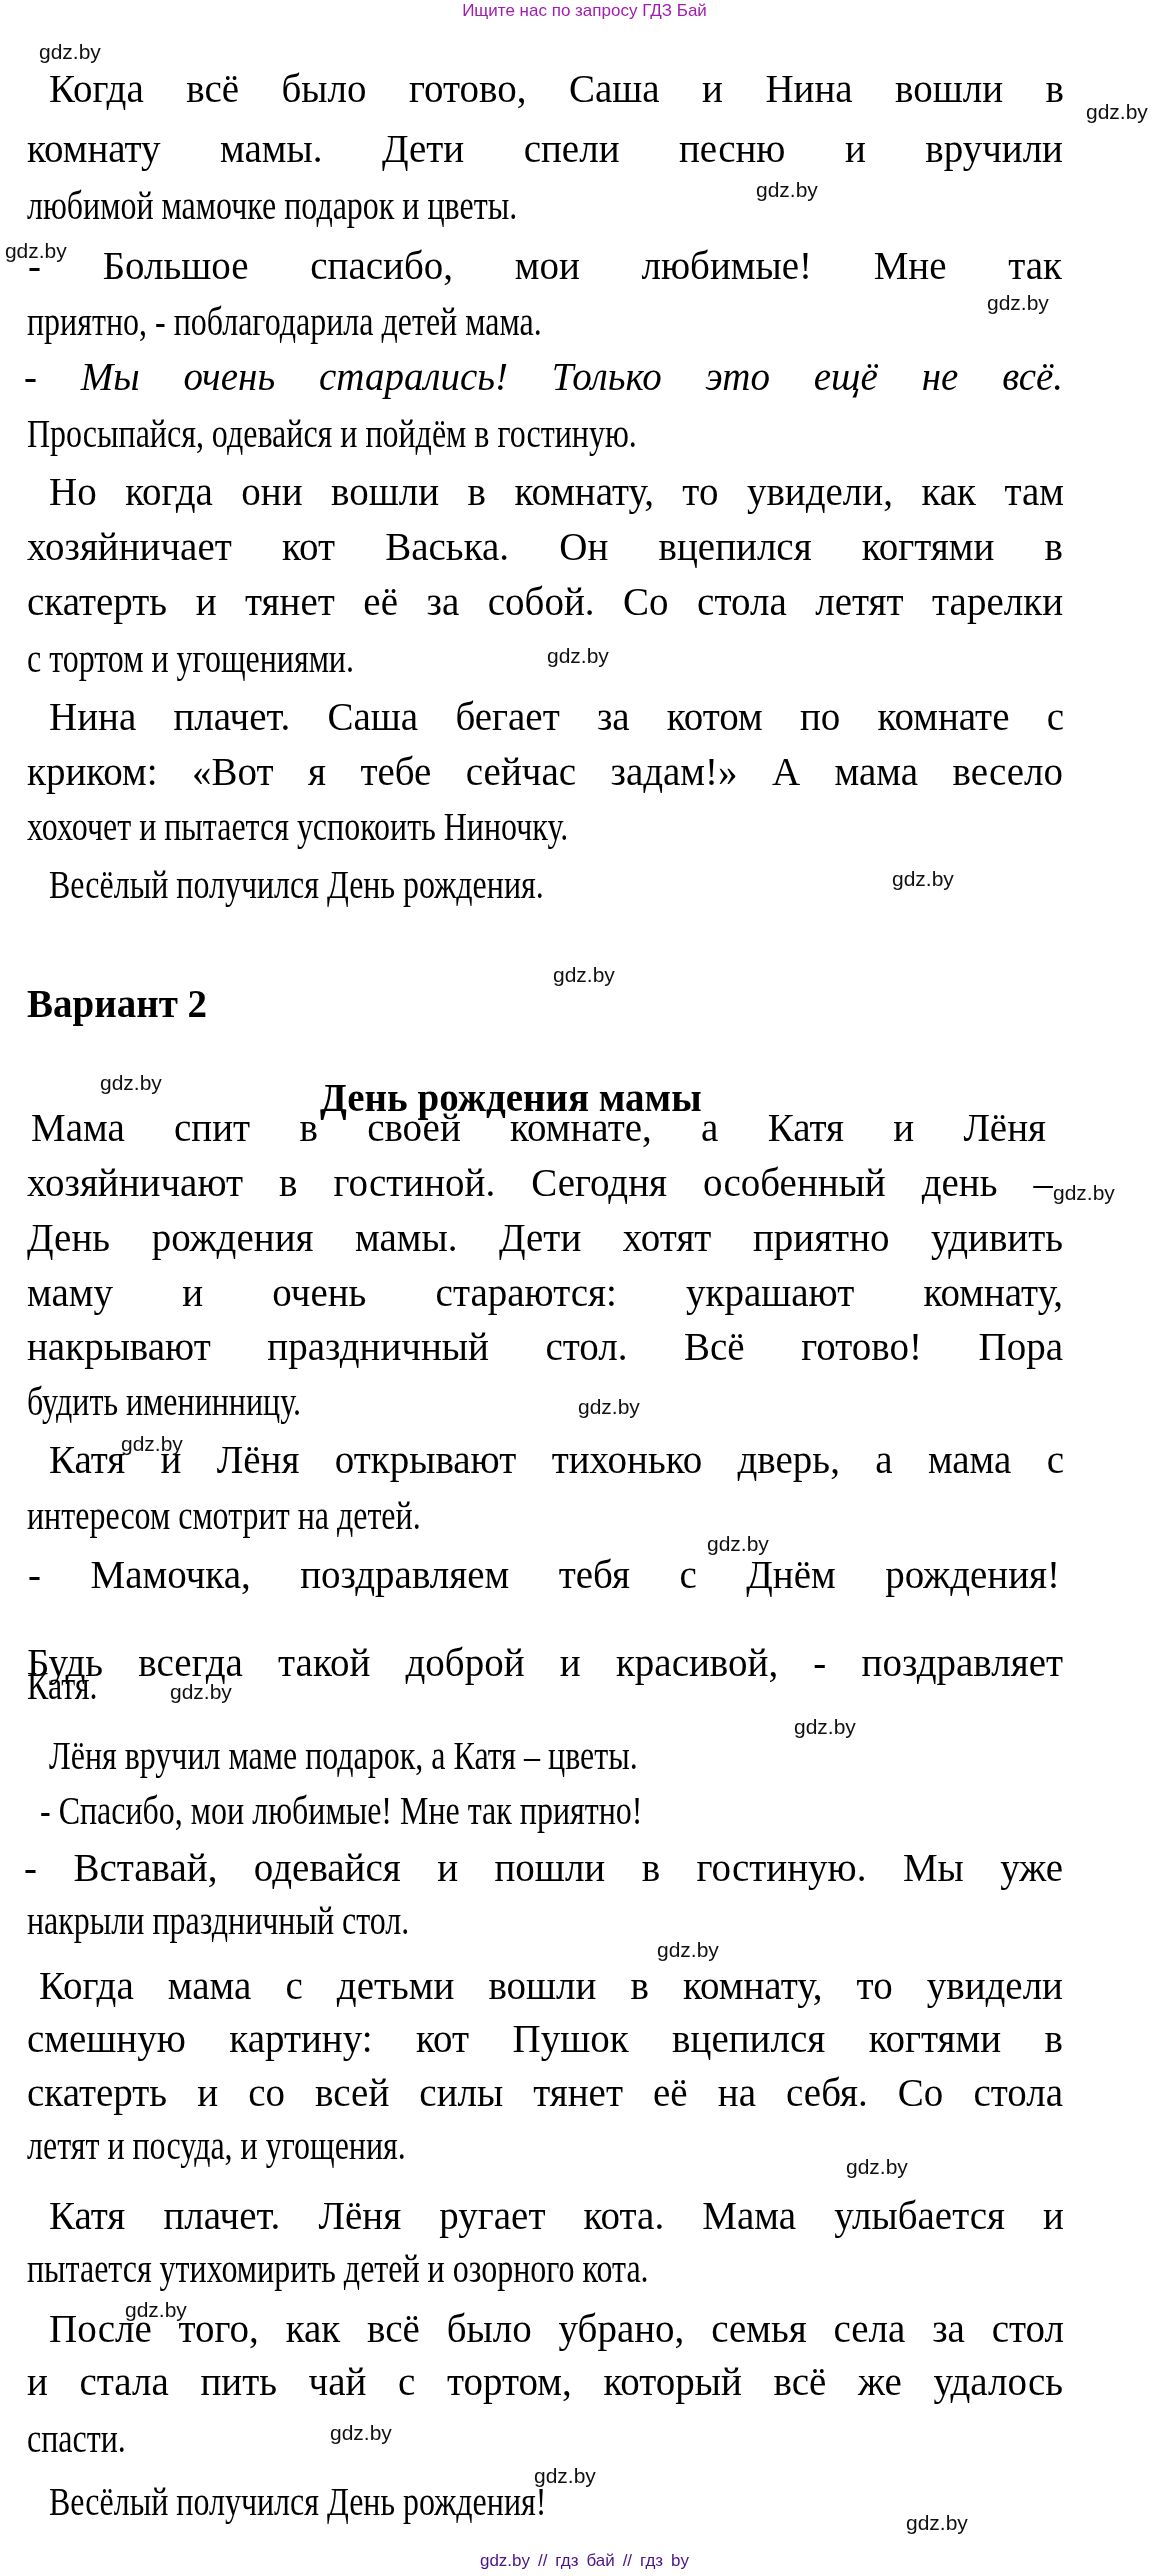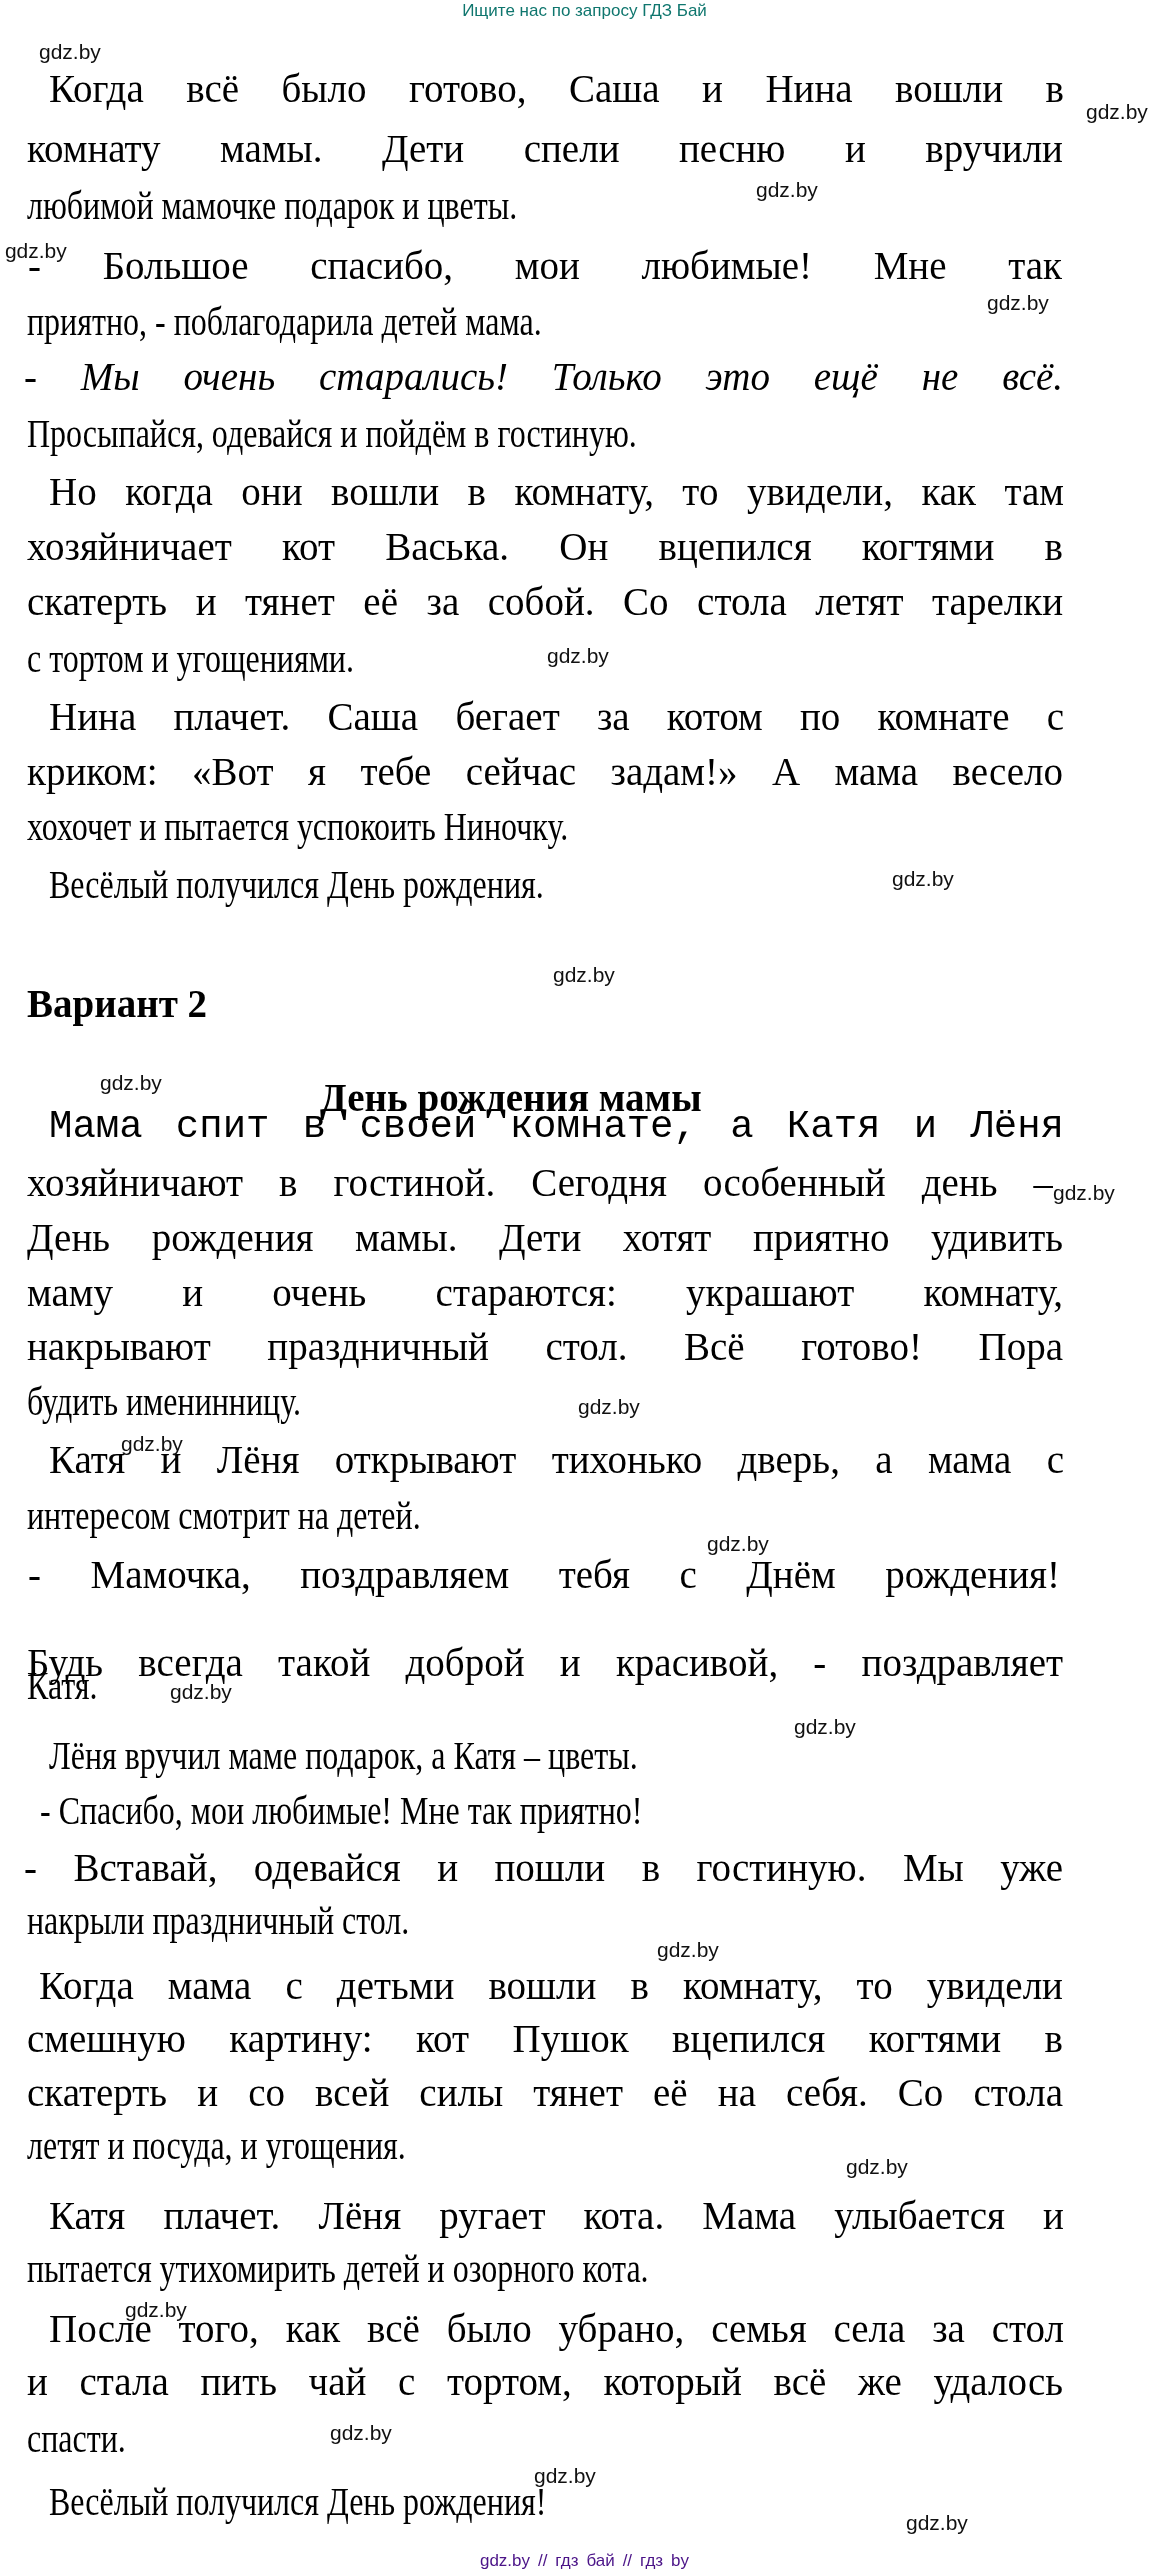--- a/index.html
+++ b/index.html
@@ -7,21 +7,21 @@
     width: 1169px;
     height: 2576px;
     position: relative;
     overflow: hidden;
     font-family: "Liberation Serif", "DejaVu Serif", serif;
     color: #000;
   }
   .top-banner {
     position: absolute; left: 0; top: 0; width: 1169px; height: 22.7px;
     text-align: center; font-family: "Liberation Sans", "DejaVu Sans", sans-serif;
-    font-size: 17px; line-height: 21px; color: #0f766e;
+    font-size: 17px; line-height: 21px; color: #a21caf;
   }
   .footer-banner {
     position: absolute; left: 0; top: 2550px; width: 1169px; height: 24px;
     text-align: center; font-family: "Liberation Sans", "DejaVu Sans", sans-serif;
     font-size: 17px; line-height: 22.7px; color: #4b1488; word-spacing: 3.2px;
   }
   .line {
     position: absolute;
     font-size: 39px;
     line-height: 45px;
@@ -69,21 +69,21 @@
 <div class="line just" style="top:579px;left:27px;width:1036px;">скатерть и тянет её за собой. Со стола летят тарелки</div>
 <div class="line" style="top: 636px; left: 27px; transform: scaleX(0.82);">с тортом и угощениями.</div>
 <div class="line just" style="top:694px;left:49px;width:1015px;">Нина плачет. Саша бегает за котом по комнате с</div>
 <div class="line just" style="top:749px;left:27px;width:1036px;">криком: «Вот я тебе сейчас задам!» А мама весело</div>
 <div class="line" style="top: 804px; left: 27px; transform: scaleX(0.82);">хохочет и пытается успокоить Ниночку.</div>
 <div class="line" style="top: 862px; left: 49px; transform: scaleX(0.82);">Весёлый получился День рождения.</div>
 
 <div class="heading" style="top:981px;left:27px;">Вариант 2</div>
 <div class="heading" style="top:1045px;left:320px;margin-top:30px;">День рождения мамы</div>
 
-<div class="line just" style="top:1105px;left:49px;width:1015px;font-family:Liberation Mono, monospace;">Мама спит в своей комнате, а Катя и Лёня</div>
+<div class="line just" style="top:1105px;left:31px;width:1015px;">Мама спит в своей комнате, а Катя и Лёня</div>
 <div class="line just" style="top:1160px;left:27px;width:1026px;">хозяйничают в гостиной. Сегодня особенный день –</div>
 <div class="line just" style="top:1215px;left:27px;width:1036px;">День рождения мамы. Дети хотят приятно удивить</div>
 <div class="line just" style="top:1270px;left:27px;width:1036px;">маму и очень стараются: украшают комнату,</div>
 <div class="line just" style="top:1324px;left:27px;width:1036px;">накрывают праздничный стол. Всё готово! Пора</div>
 <div class="line" style="top: 1379px; left: 27px; transform: scaleX(0.82);">будить именинницу.</div>
 <div class="line just" style="top:1437px;left:49px;width:1015px;">Катя и Лёня открывают тихонько дверь, а мама с</div>
 <div class="line" style="top: 1493px; left: 27px; transform: scaleX(0.82);">интересом смотрит на детей.</div>
 <div class="line just" style="top:1552px;left:28px;width:1032px;">- Мамочка, поздравляем тебя с Днём рождения!</div>
 <div class="line just" style="top:1608px;left:27px;width:1036px;margin-top:32px;">Будь всегда такой доброй и красивой, - поздравляет</div>
 <div class="line" style="top: 1663px; left: 27px; transform: scaleX(0.82);">Катя.</div>

